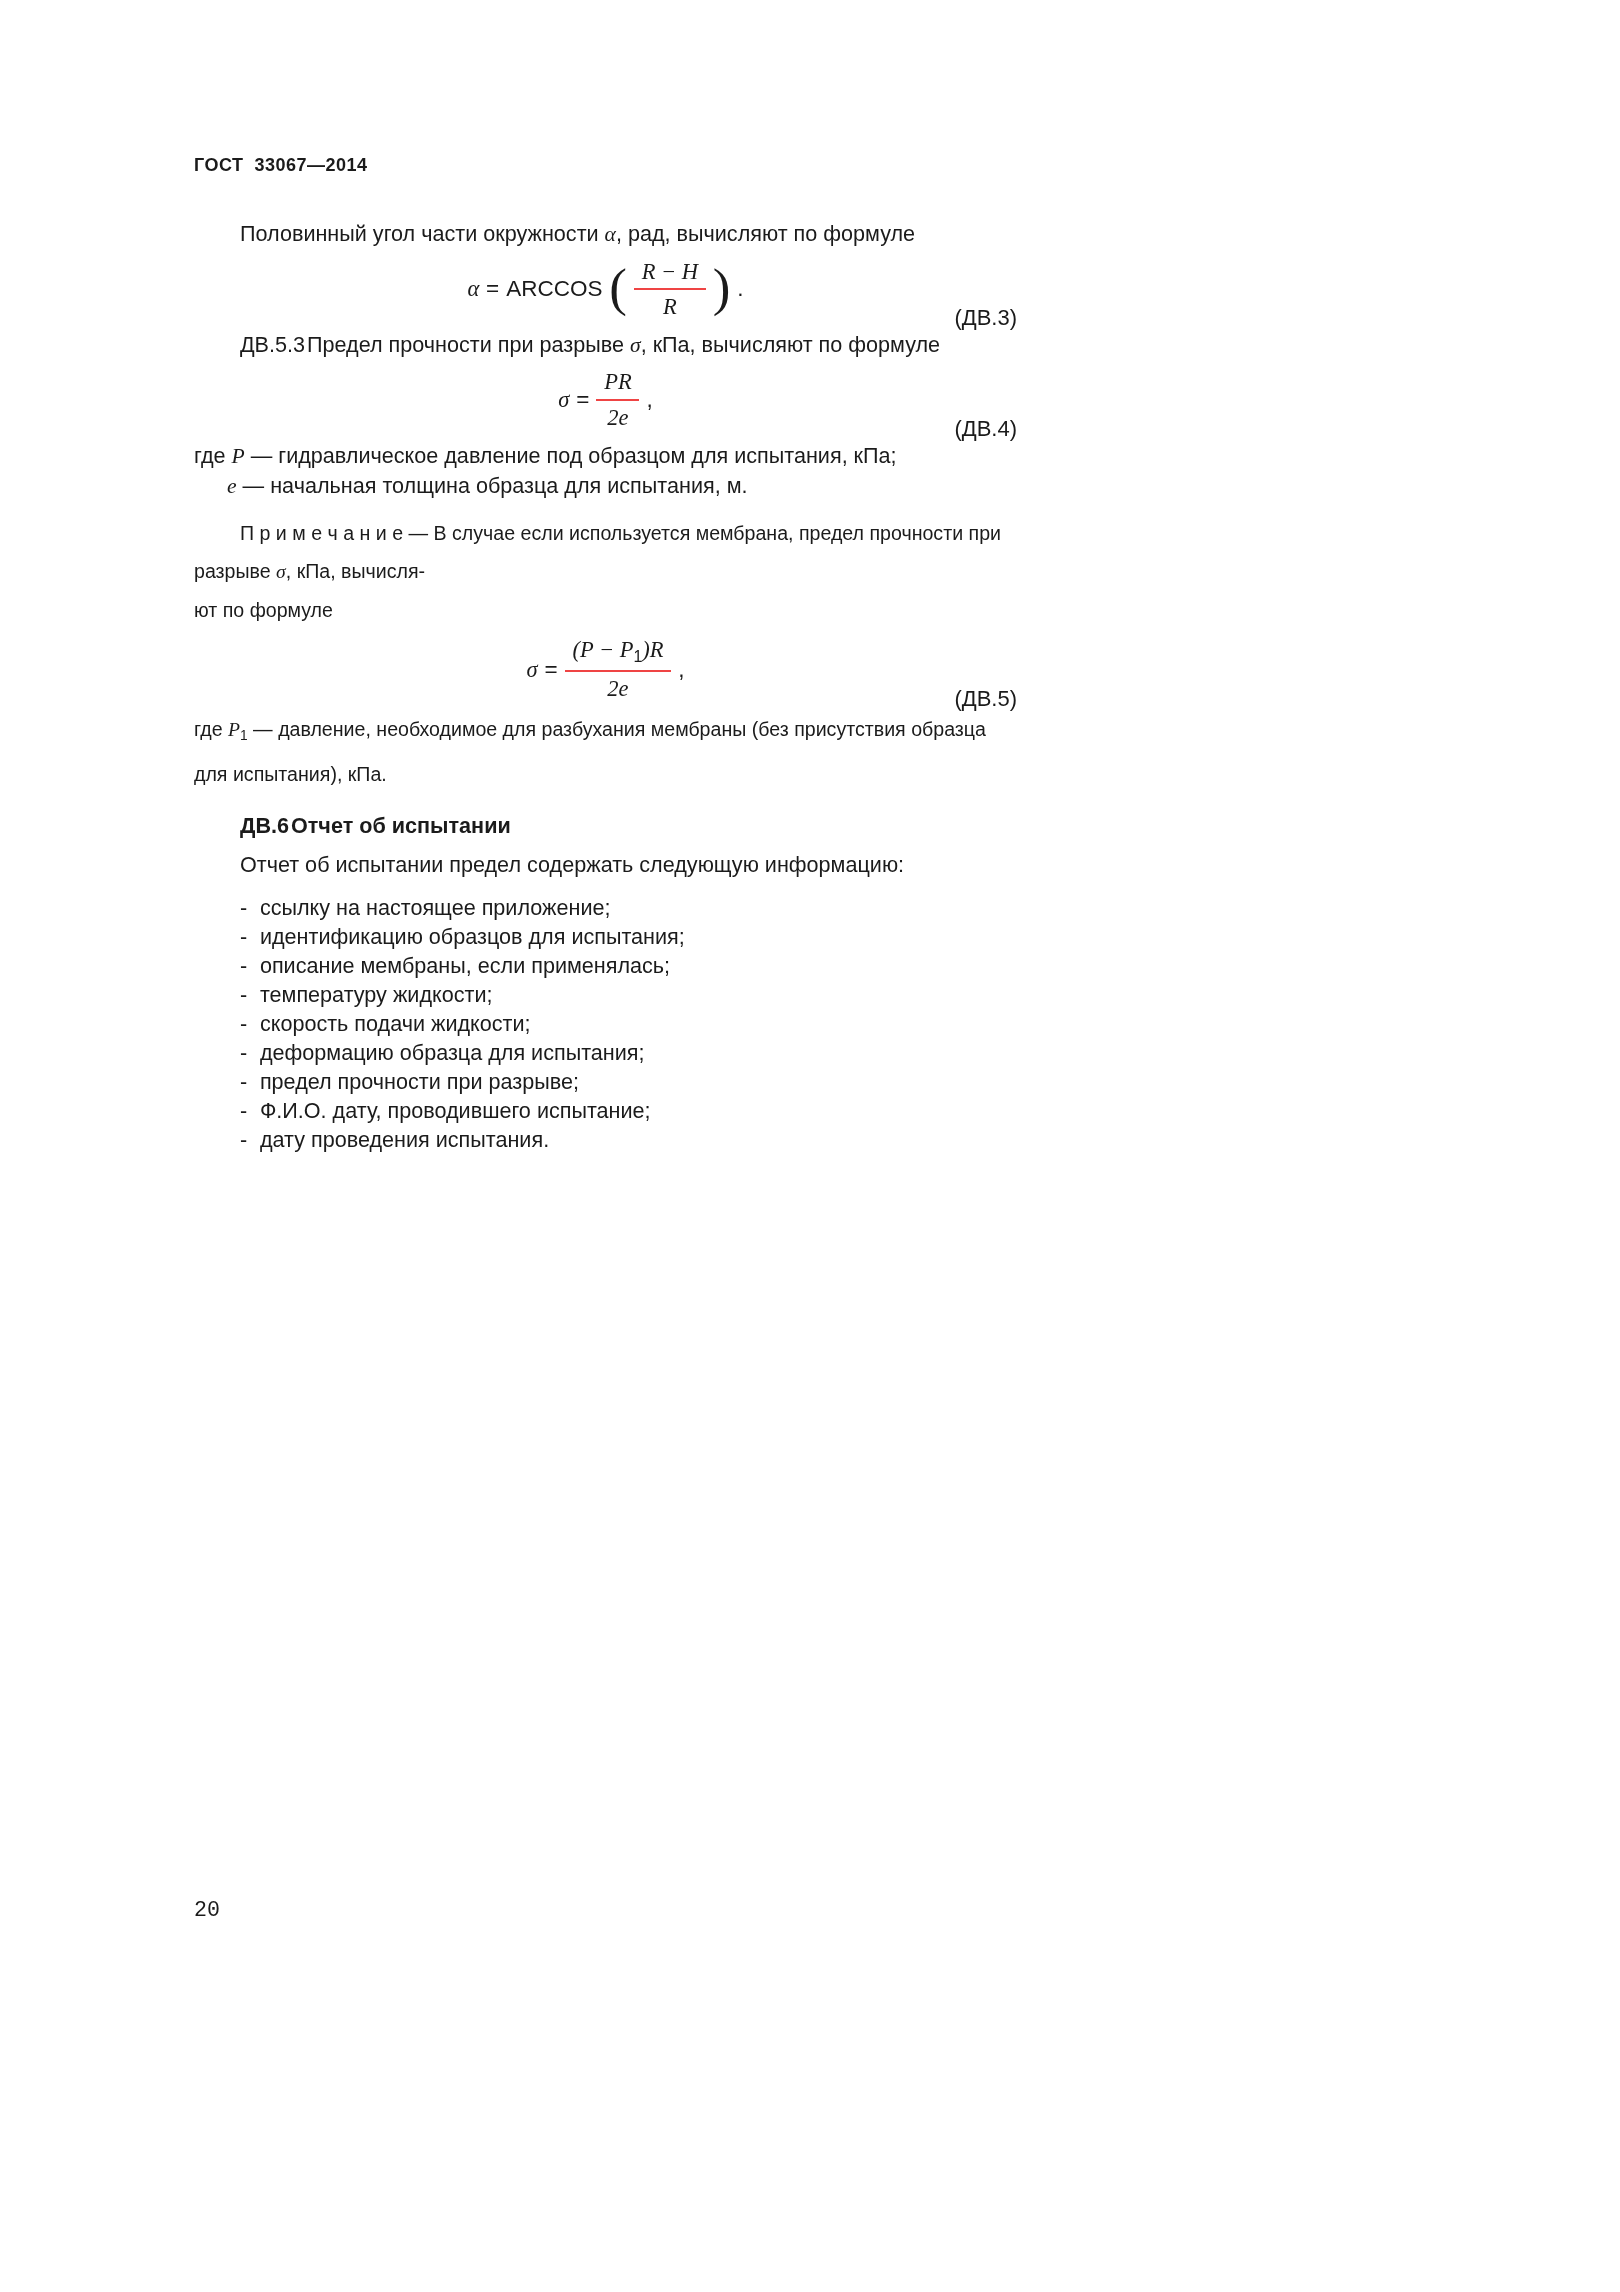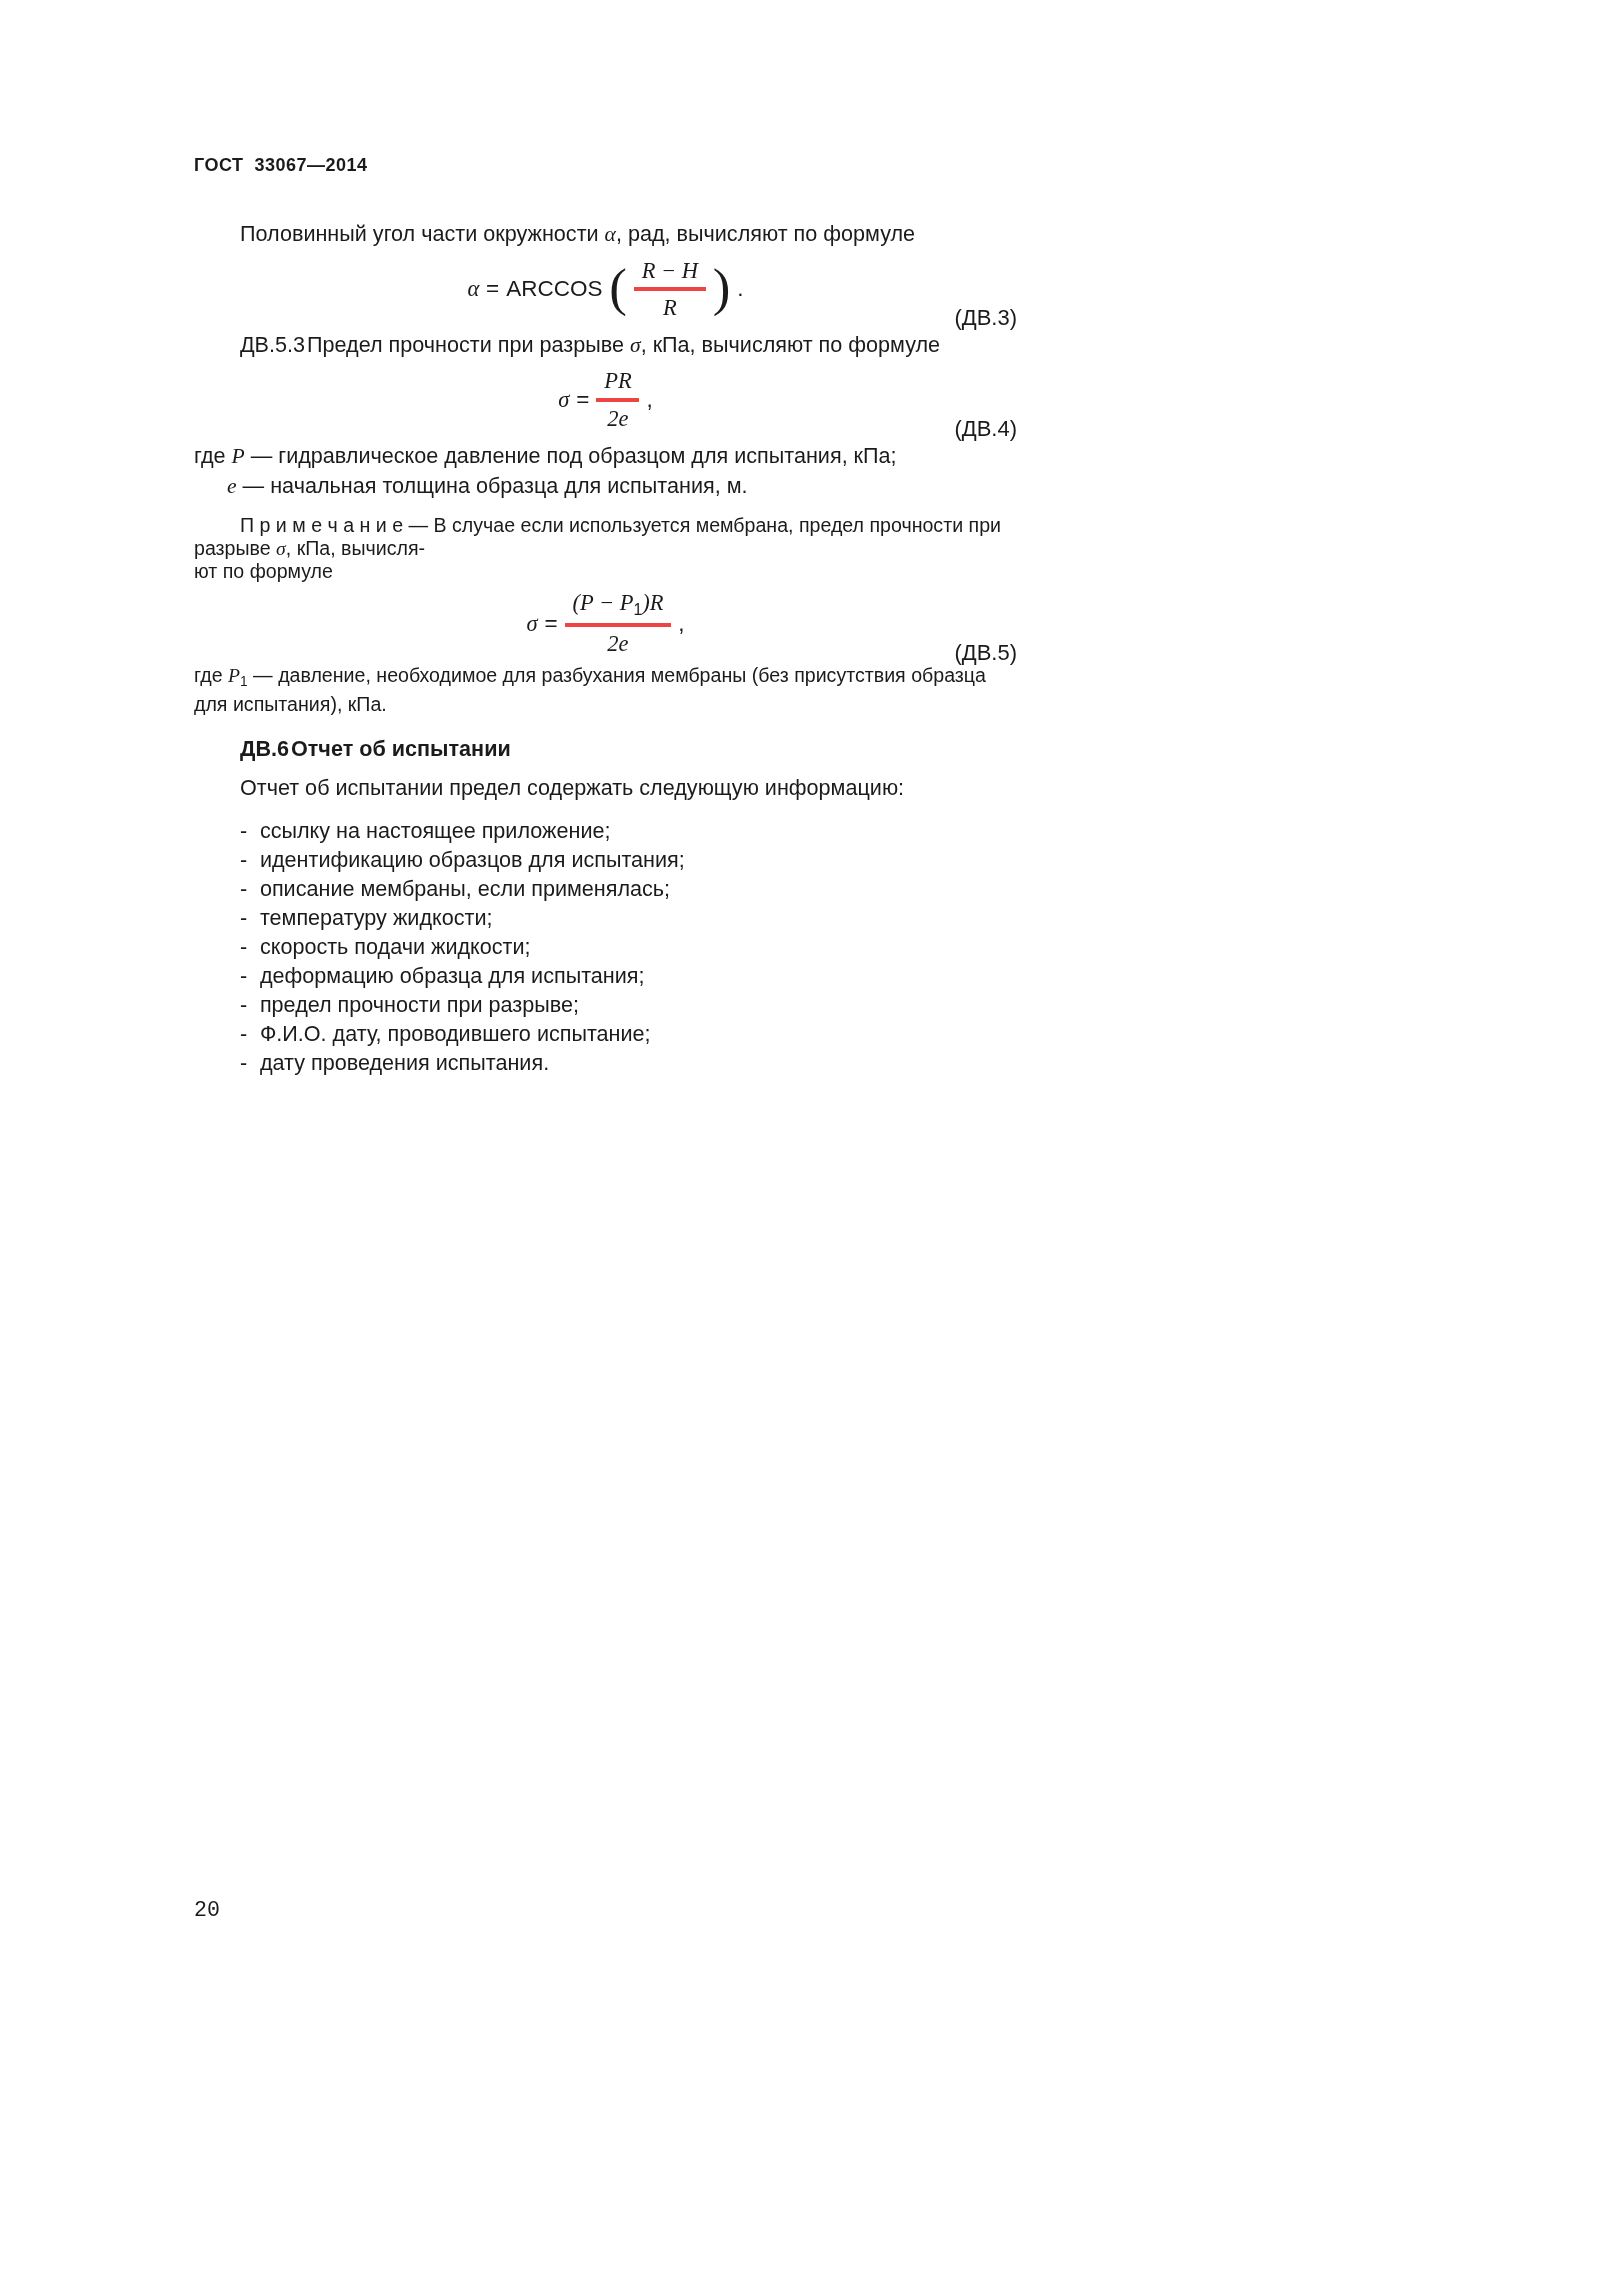--- a/index.html
+++ b/index.html
@@ -16,25 +16,25 @@
   .content { position:absolute; left:194px; top:155px; width:823px; }
   .doc-header { font-weight:bold; font-size:18px; white-space:pre; letter-spacing:0.5px; margin-bottom:43px; }
   .para { line-height:29px; }
   .indent { text-indent:46px; }
   .clause-num { margin-right:2px; }
   .var { font-family:"Liberation Serif", serif; font-style:italic; }
   .sub { font-size:70%; vertical-align:-0.3em; }
   .formula-row { position:relative; display:flex; justify-content:center; align-items:center; min-height:73px; margin:3.9px 0; font-size:22.5px; }
   .formula { display:flex; align-items:center; gap:6.9px; }
   .frac { display:inline-block; text-align:center; vertical-align:middle; }
-  .frac .num { display:block; padding:0 7.8px 3.9px; border-bottom:4px solid #ef4444;text-align:right; }
+  .frac .num { display:block; padding:0 7.8px 3.9px; border-bottom:2px solid #ef4444;text-align:right; }
   .frac .den { display:block; padding:3.9px 7.8px 0; }
   .bigparen { font-family:"Liberation Serif", serif; font-size:53px; font-weight:normal; line-height:0; position:relative; top:-2.9px; }
   .formula-label { position:absolute; right:0; top:50%; transform:translateY(-50%); font-size:22px;margin-top:29px; }
-  .small { font-size:19.6px; line-height:23px; }
+  .small { font-size:19.6px; line-height:38px; }
   .where-e { margin-left:33px; }
   .note { margin-top:13.7px; }
   .note-line1 { text-indent:46px; }
   .heading { font-weight:bold; margin-top:17.6px; }
   .report-intro { margin-top:9.8px; }
   .report-list { margin-top:14px; }
   .li { padding-left:46px; line-height:29px; }
   .dash { margin-right:12.7px; }
   .page-number { position:absolute; left:194px; top:1898px; font-size:21.6px;font-family:Liberation Mono, monospace; }
 </style>

